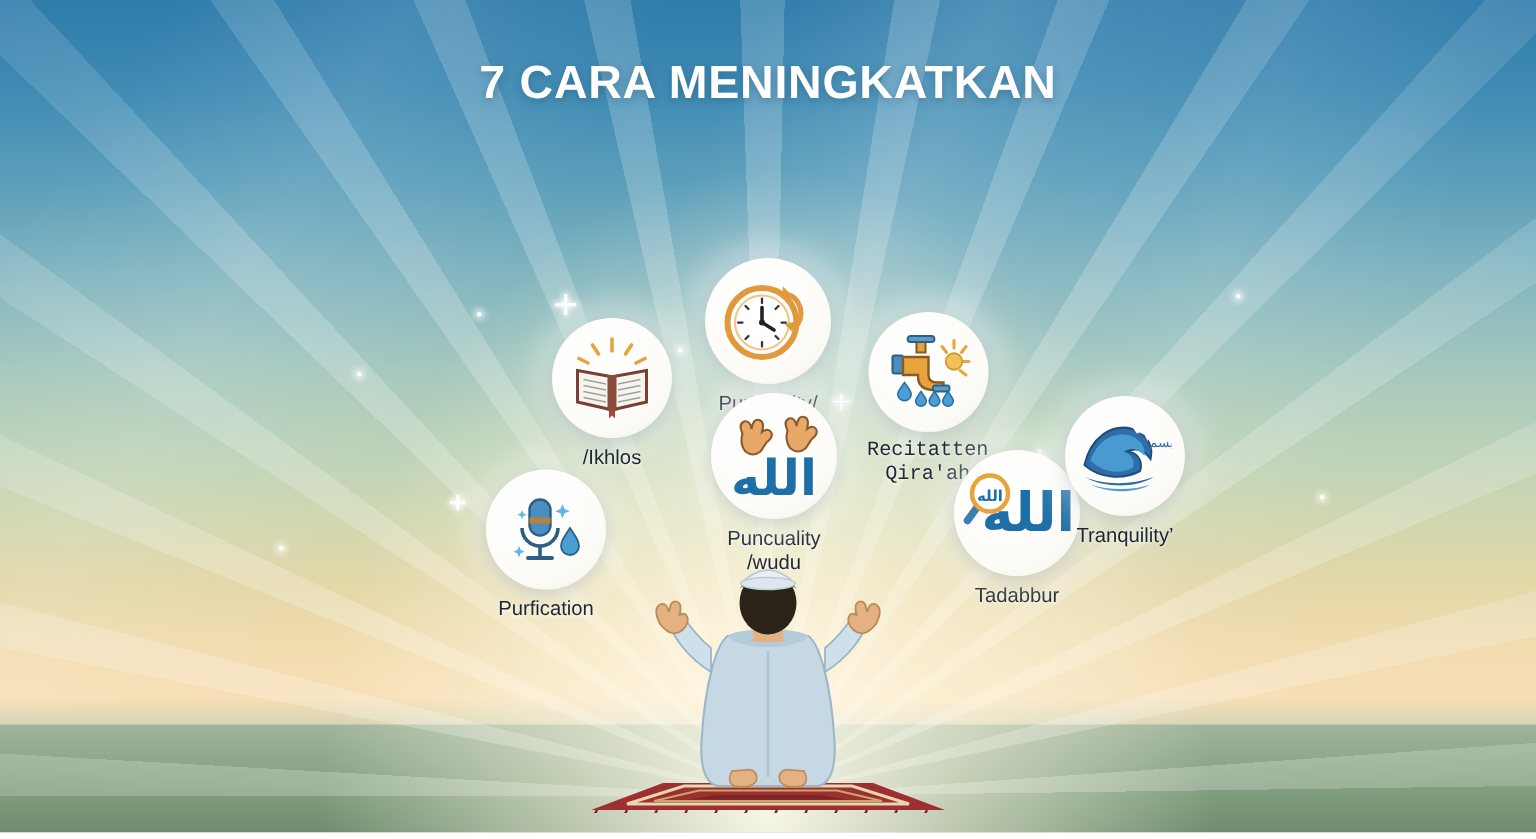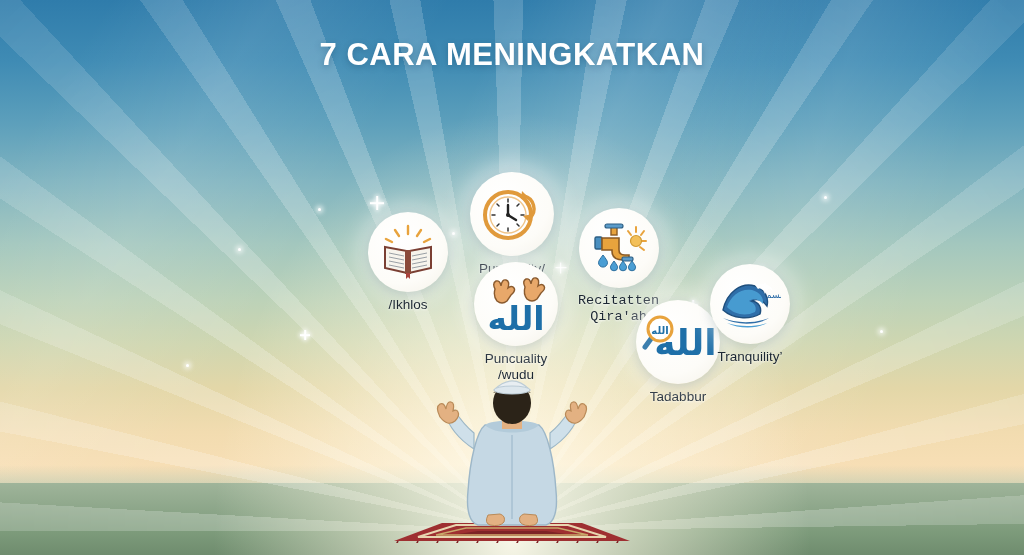--- a/index.html
+++ b/index.html
@@ -116,20 +116,38 @@
   <div class="sparkle sp-dot" style="left:760px;top:268px;"></div>
   <div class="sparkle sp-dot" style="left:824px;top:196px;"></div>
   <div class="sparkle sp-dot" style="left:186px;top:364px;"></div>
   <div class="sparkle sp-dot" style="left:880px;top:330px;"></div>
 
   <div class="title-block">
     <div class="title-line">7 CARA MENINGKATKAN</div>
   </div>
 
 
+  <div class="node" style="left:324px;top:313px;">
+    <div class="bubble" style="width:80px;height:80px;">
+      <svg width="58" height="58" viewBox="0 0 58 58">
+        <rect x="18" y="9" width="14" height="24" rx="7" fill="#4a8fc0" stroke="#2c5f85" stroke-width="1.6"></rect>
+        <rect x="18" y="21" width="14" height="4" fill="#b8813f"></rect>
+        <path d="M13 28 a12 12 0 0 0 24 0" fill="none" stroke="#2c5f85" stroke-width="2.4"></path>
+        <line x1="25" y1="40" x2="25" y2="47" stroke="#2c5f85" stroke-width="2.4"></line>
+        <line x1="17" y1="48" x2="33" y2="48" stroke="#2c5f85" stroke-width="2.6" stroke-linecap="round"></line>
+        <path d="M45 28 C49 34 51 37 51 40 a6 6 0 0 1 -12 0 C39 37 41 34 45 28 Z" fill="#4a9ed4" stroke="#2c5f85" stroke-width="1.2"></path>
+        <g fill="#5bb7e8">
+          <path d="M40 12 l1.4 3.4 3.4 1.4 -3.4 1.4 -1.4 3.4 -1.4 -3.4 -3.4 -1.4 3.4 -1.4 Z"></path>
+          <path d="M11 40 l1.1 2.7 2.7 1.1 -2.7 1.1 -1.1 2.7 -1.1 -2.7 -2.7 -1.1 2.7 -1.1 Z"></path>
+          <path d="M13 16 l0.9 2.2 2.2 0.9 -2.2 0.9 -0.9 2.2 -0.9 -2.2 -2.2 -0.9 2.2 -0.9 Z"></path>
+        </g>
+      </svg>
+    </div>
+    <div class="node-label">Purfication</div>
+  </div>
 
   <div class="node" style="left:368px;top:212px;">
     <div class="bubble" style="width:80px;height:80px;">
       <svg width="60" height="58" viewBox="0 0 60 58">
         <g stroke="#e8a33d" stroke-width="2.4" stroke-linecap="round">
           <line x1="30" y1="3" x2="30" y2="11"></line>
           <line x1="17" y1="7" x2="21" y2="13"></line>
           <line x1="43" y1="7" x2="39" y2="13"></line>
           <line x1="8" y1="16" x2="14" y2="19"></line>
           <line x1="52" y1="16" x2="46" y2="19"></line>

